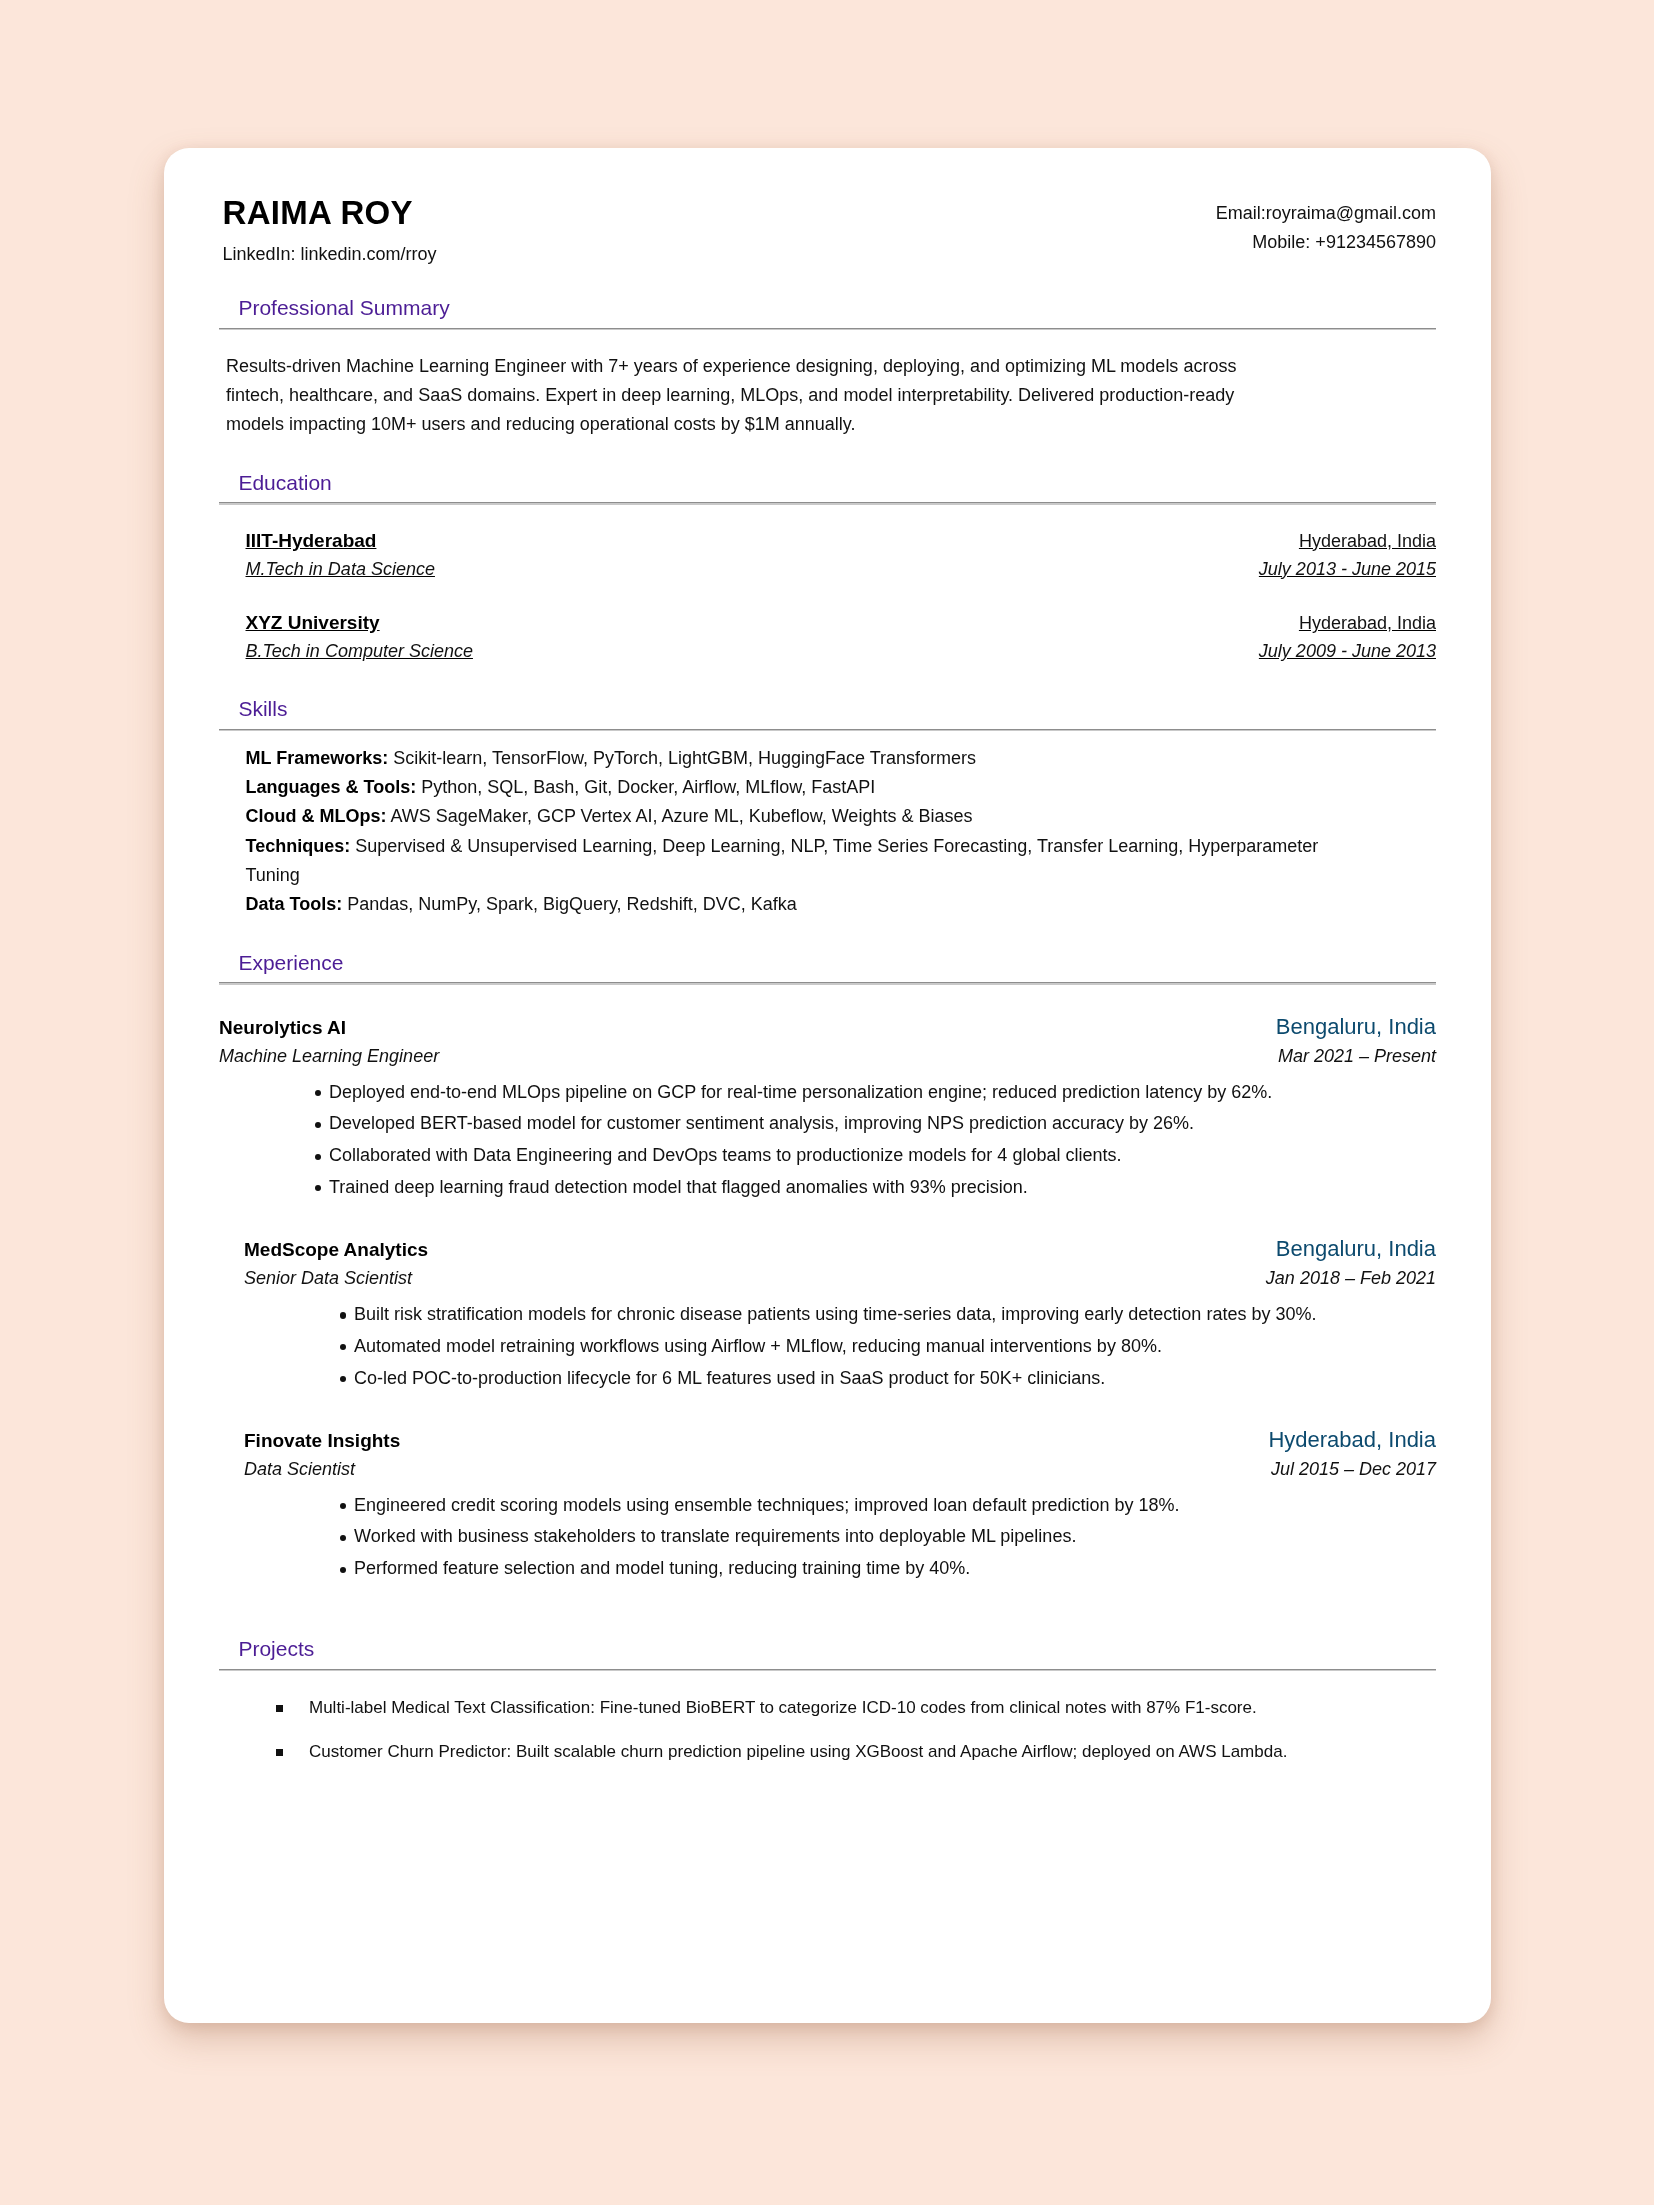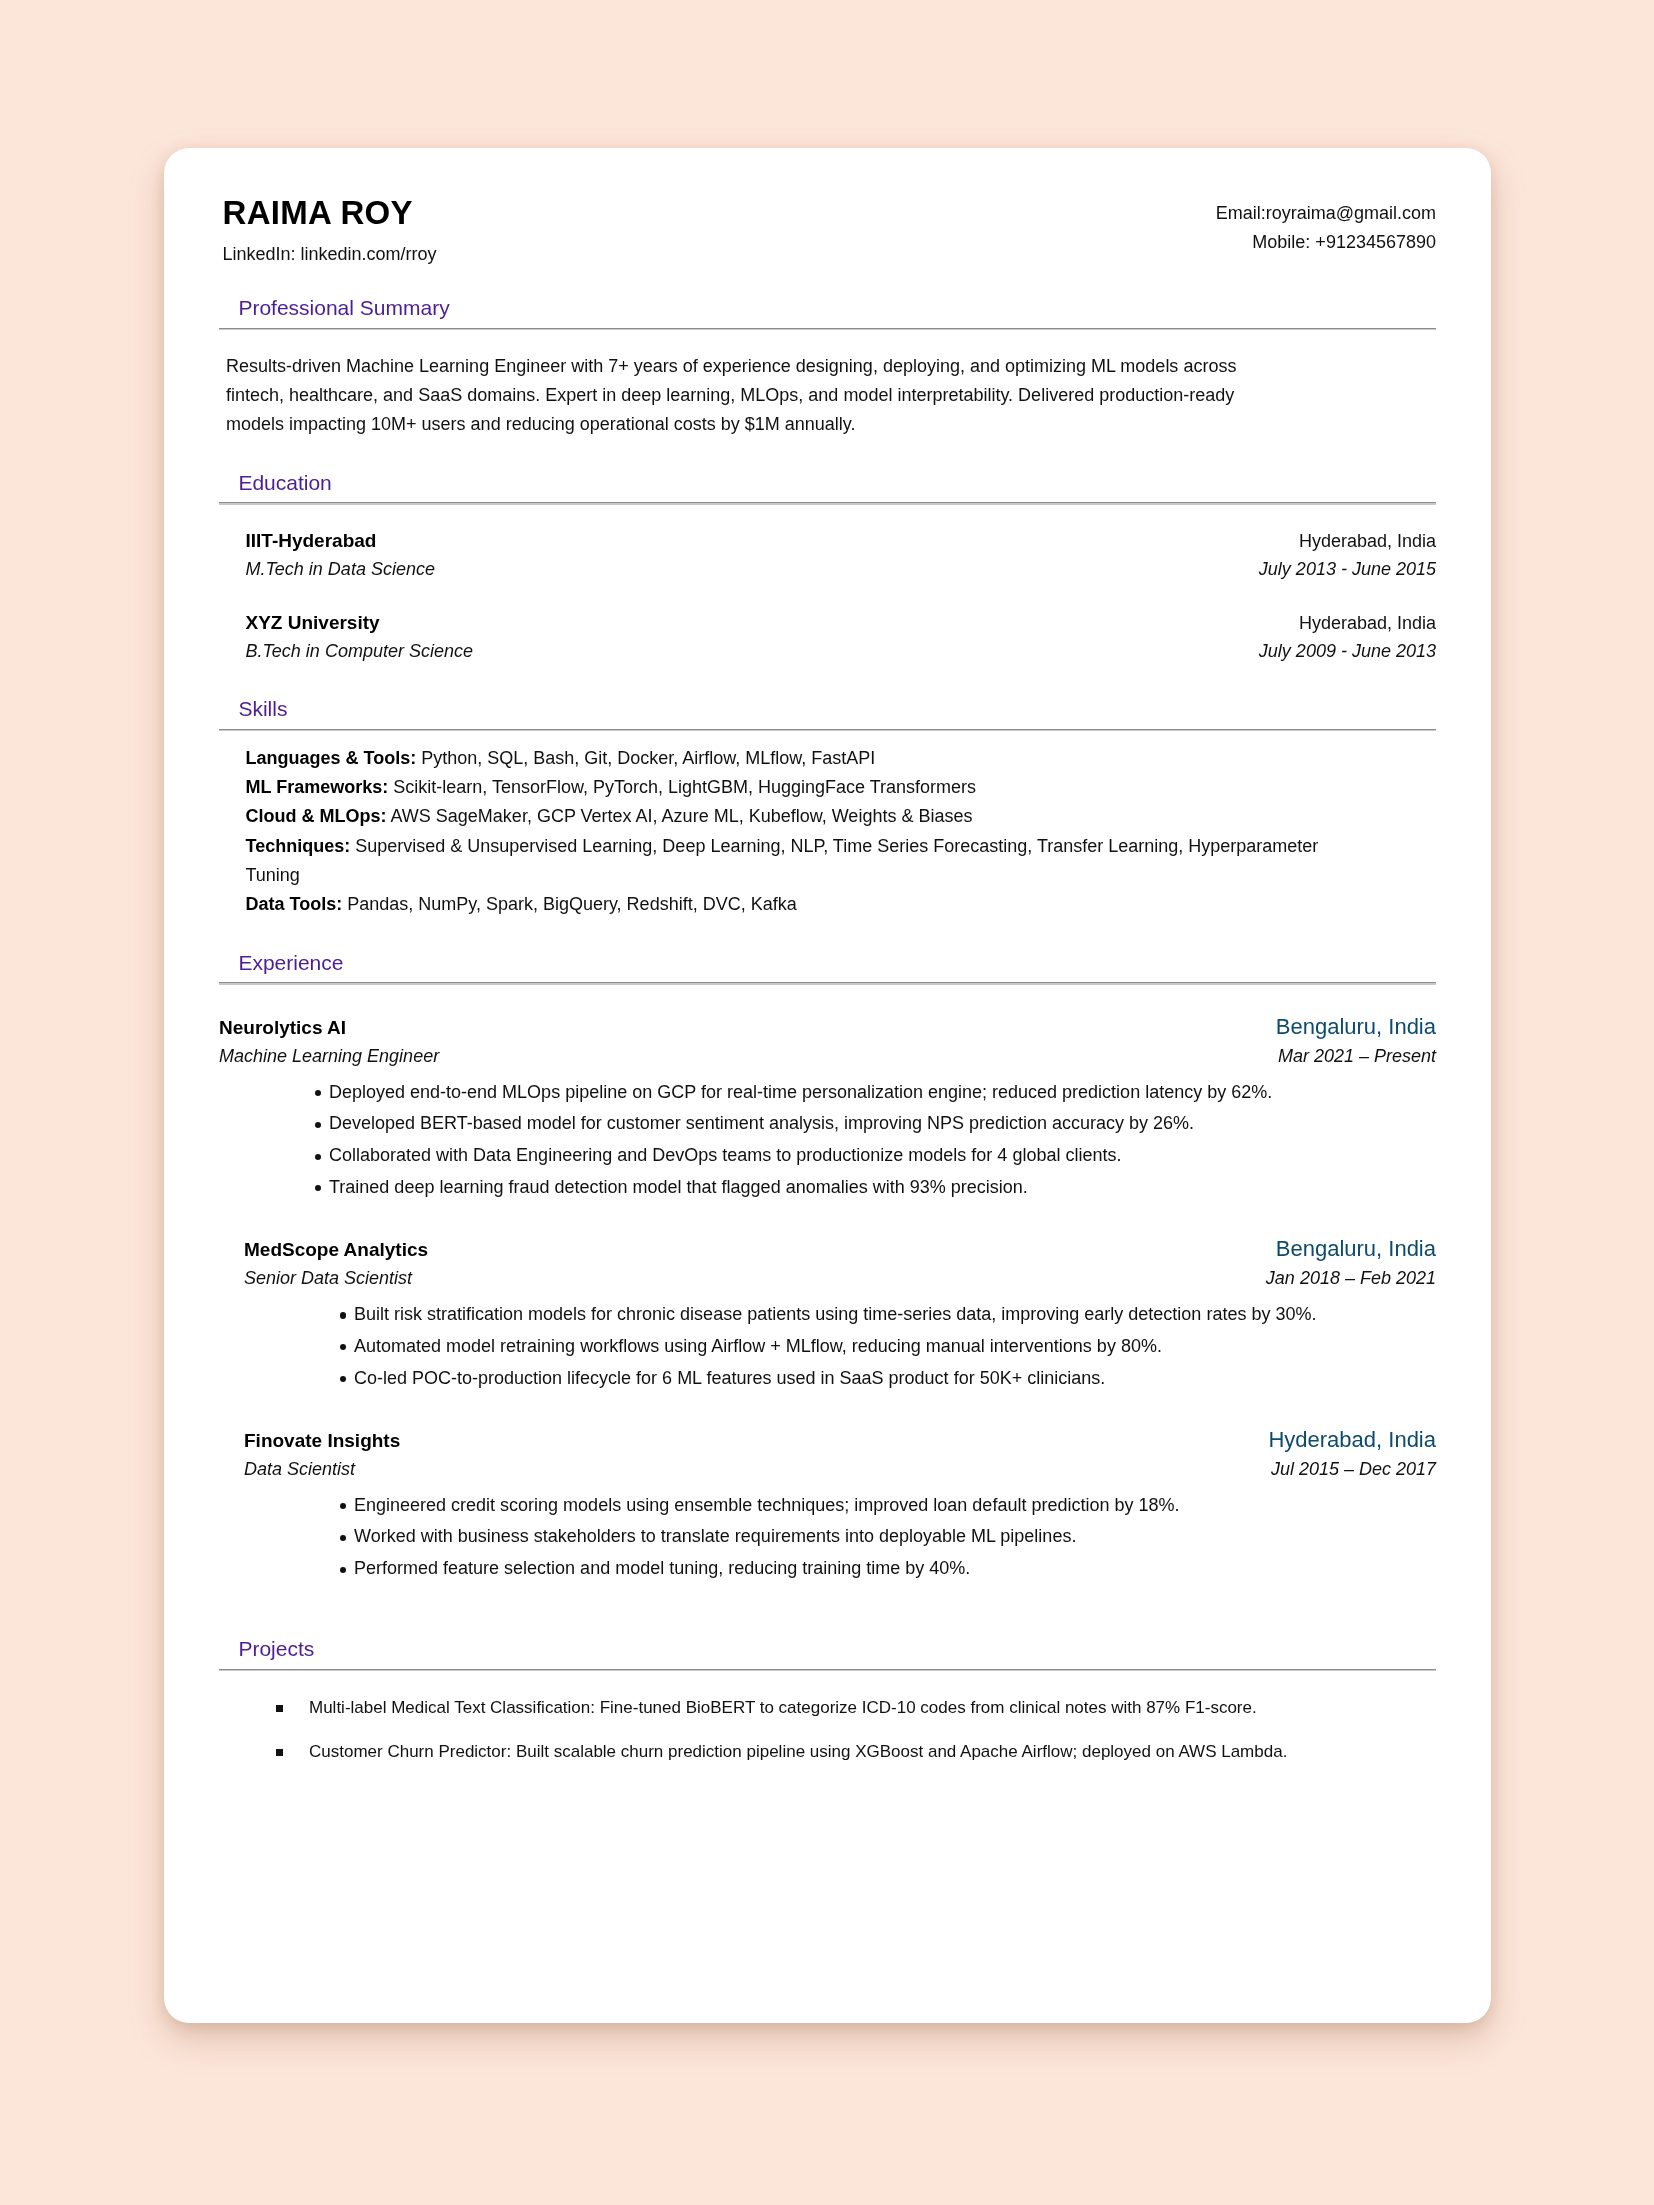--- a/index.html
+++ b/index.html
@@ -89,20 +89,21 @@
 
   
   .edu-list { margin-top: 21px; }
   .edu-item { margin-bottom: 25px; padding-left: 26.5px; }
   .edu-item:last-child { margin-bottom: 0; }
   .edu-row {
     display: flex;
     justify-content: space-between;
     align-items: baseline;
     line-height: 1.55;
+    text-decoration: underline;
   }
   .edu-school {
     font-size: 19px;
     font-weight: bold;
     color: #000;
   }
   .edu-degree {
     font-size: 18px;
     font-style: italic;
     color: #111;
@@ -241,22 +242,22 @@
           </div>
         </div>
 
       </div>
     </div>
 
     <div class="section">
       <div class="section-title">Skills</div>
       <div class="rule"></div>
       <div class="skills">
+        <div class="skill-line"><span class="skill-label">ML Frameworks:</span><span> Scikit-learn, TensorFlow, PyTorch, LightGBM, HuggingFace Transformers</span></div>
         <div class="skill-line"><span class="skill-label">Languages &amp; Tools:</span><span> Python, SQL, Bash, Git, Docker, Airflow, MLflow, FastAPI</span></div>
-        <div class="skill-line"><span class="skill-label">ML Frameworks:</span><span> Scikit-learn, TensorFlow, PyTorch, LightGBM, HuggingFace Transformers</span></div>
         <div class="skill-line"><span class="skill-label">Cloud &amp; MLOps:</span><span> AWS SageMaker, GCP Vertex AI, Azure ML, Kubeflow, Weights &amp; Biases</span></div>
         <div class="skill-line"><span class="skill-label">Techniques:</span><span> Supervised &amp; Unsupervised Learning, Deep Learning, NLP, Time Series Forecasting, Transfer Learning, Hyperparameter Tuning</span></div>
         <div class="skill-line"><span class="skill-label">Data Tools:</span><span> Pandas, NumPy, Spark, BigQuery, Redshift, DVC, Kafka</span></div>
       </div>
     </div>
 
     <div class="section">
       <div class="section-title">Experience</div>
       <div class="rule"></div>
       <div class="exp-list">

